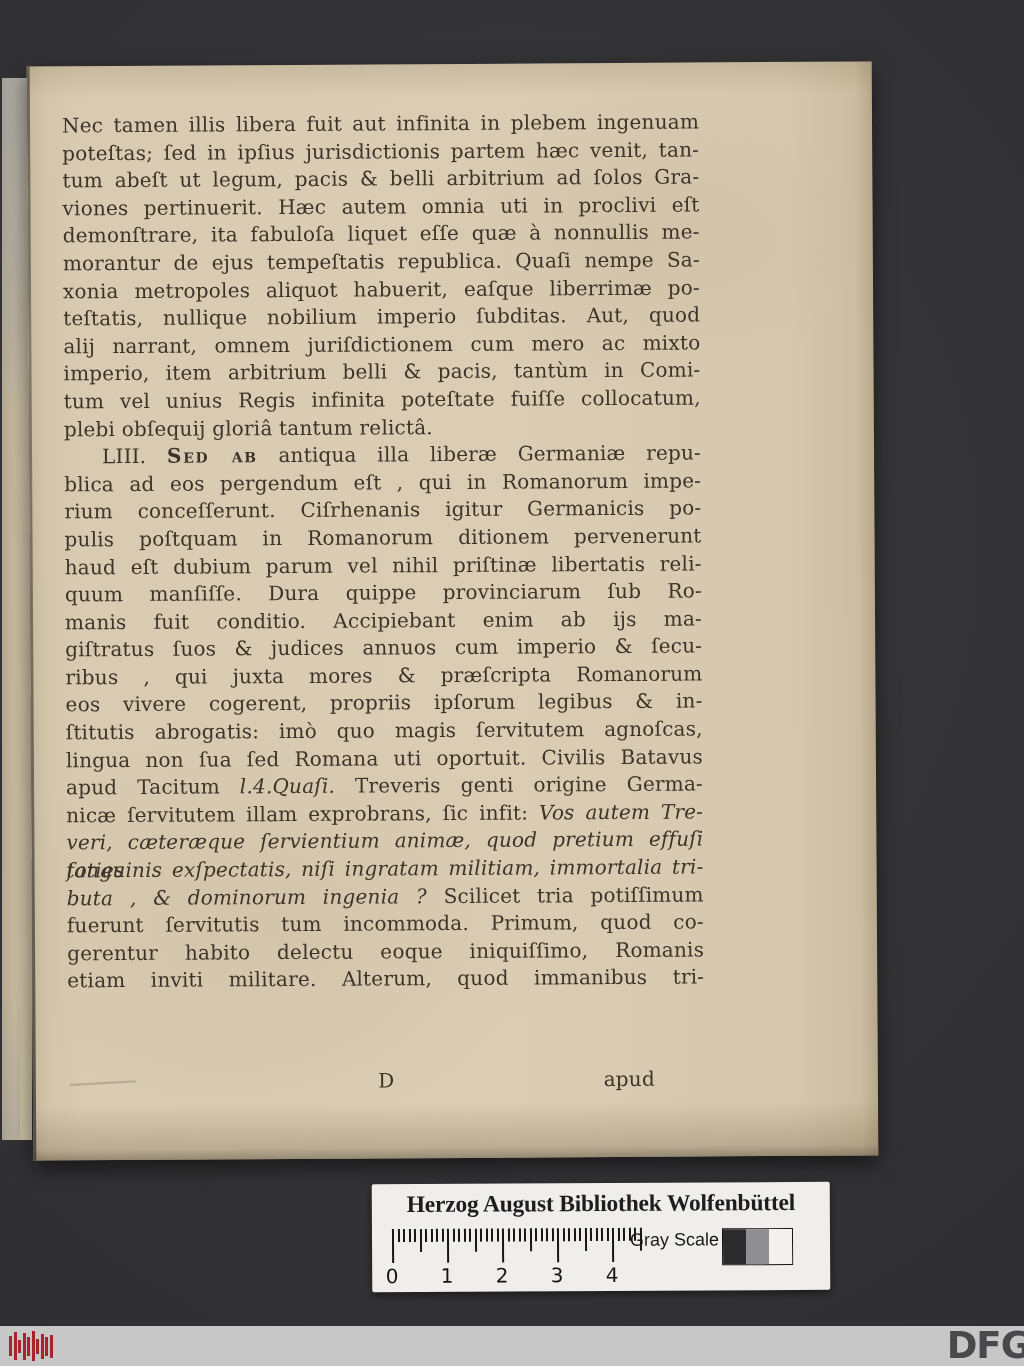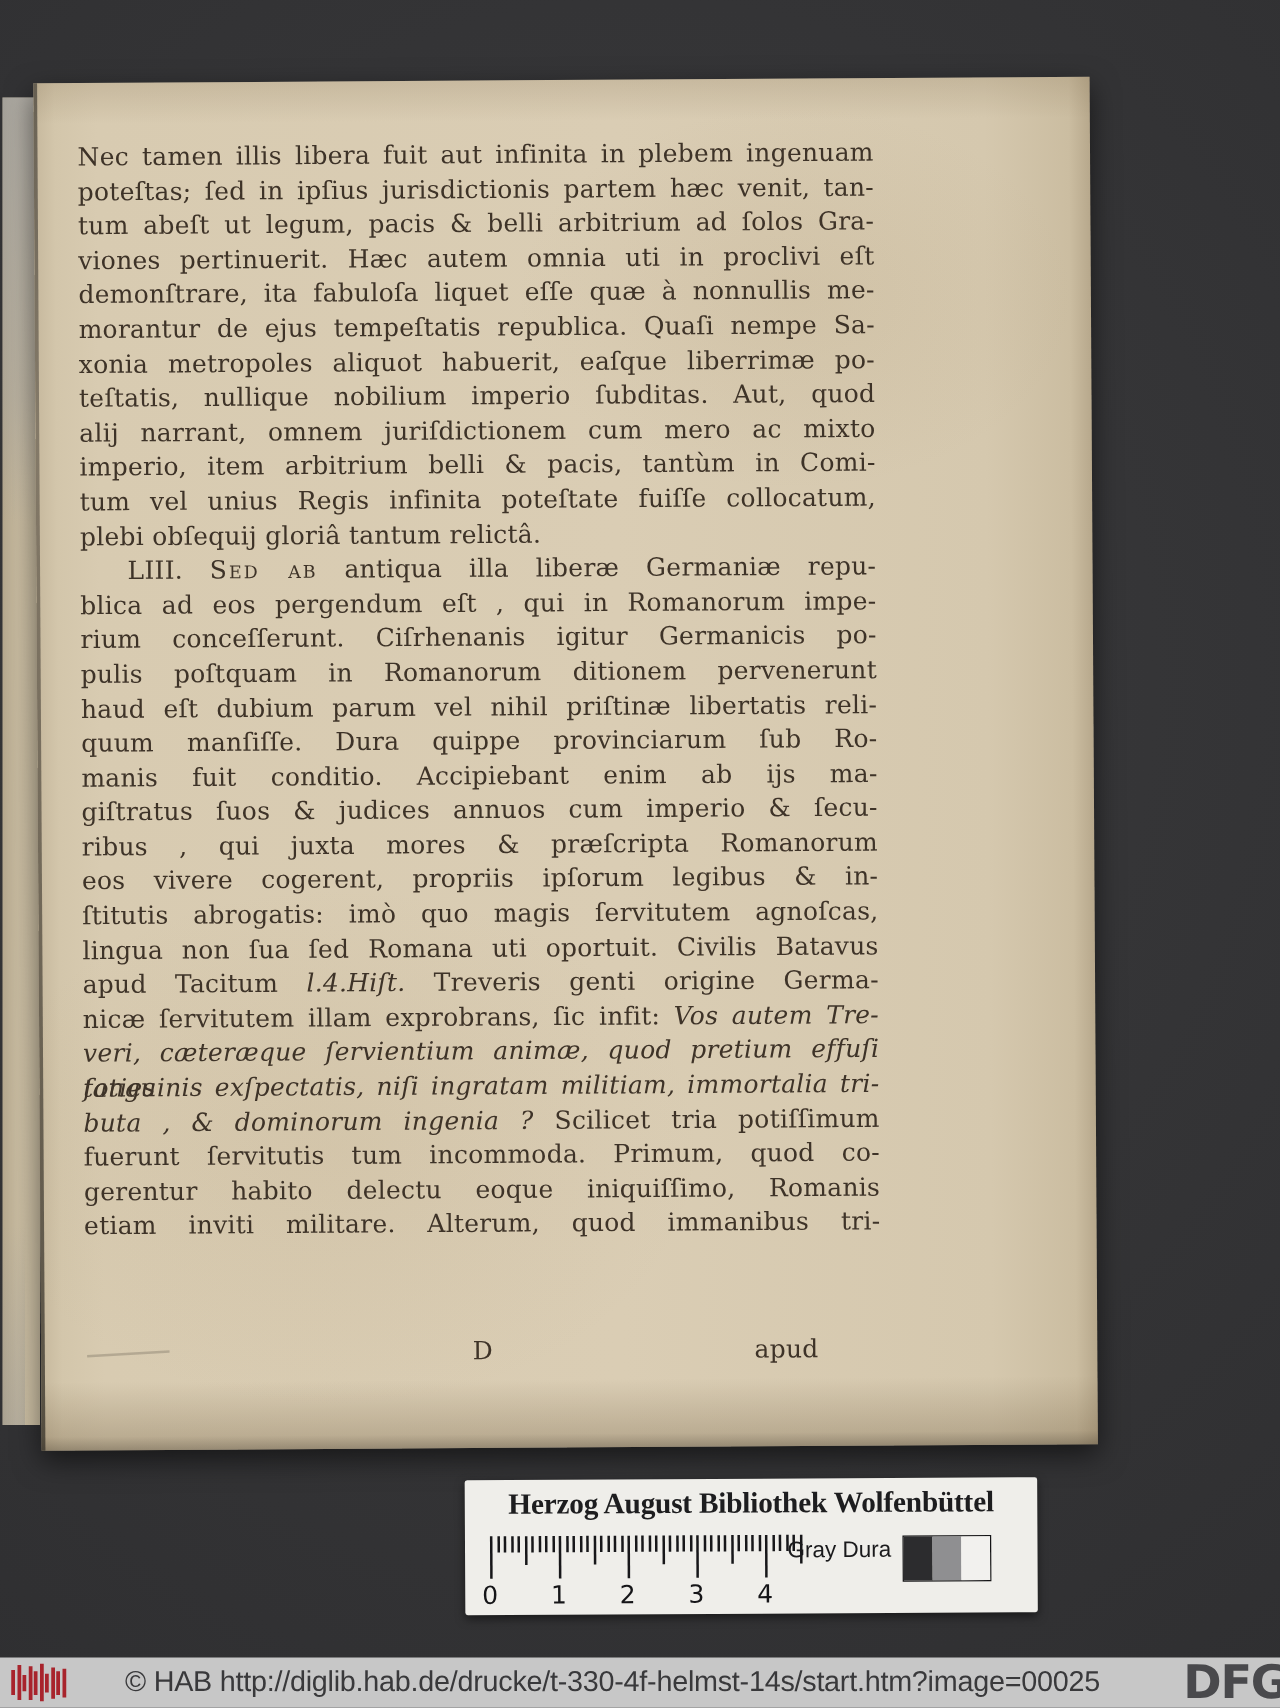--- a/index.html
+++ b/index.html
@@ -43,21 +43,21 @@
     font-size:20px;letter-spacing:.2px;
   }
   .tline{
     height:27.6px;line-height:27.6px;
     text-align:justify;text-align-last:justify;
     white-space:normal;
   }
   .tline.nojust{text-align:left;text-align-last:left;}
   .tline.ind{padding-left:38px;}
   .s-i{font-style:italic;}
-  .s-sc{font-variant:small-caps;letter-spacing:1.6px;}
+  .s-sc{font-variant:small-caps;letter-spacing:1.6px;font-weight:bold;}
   .sigline{position:relative;height:28px;line-height:28px;text-align:center;margin-top:2px;}
   .catchword{position:absolute;right:50px;top:0;}
   .pencil-smudge{
     position:absolute;left:2px;top:14px;width:66px;height:8px;
     border-top:2px solid rgba(95,88,76,.30);transform:rotate(-3deg);
   }
   
   .library-card{
     position:absolute;left:372px;top:1183px;width:458px;height:108px;
     background:#efeeea;border-radius:2px;transform:rotate(-0.3deg);
@@ -132,21 +132,21 @@
       <div class="tline"><span class="s-r">rium conceſſerunt.  Ciſrhenanis igitur Germanicis po-</span></div>
       <div class="tline"><span class="s-r">pulis poſtquam in Romanorum  ditionem pervenerunt</span></div>
       <div class="tline"><span class="s-r">haud eſt dubium parum vel nihil priſtinæ libertatis reli-</span></div>
       <div class="tline"><span class="s-r">quum manſiſſe.  Dura quippe provinciarum ſub Ro-</span></div>
       <div class="tline"><span class="s-r">manis fuit conditio.  Accipiebant enim ab ijs ma-</span></div>
       <div class="tline"><span class="s-r">giſtratus ſuos &amp; judices annuos cum imperio &amp; ſecu-</span></div>
       <div class="tline"><span class="s-r">ribus , qui juxta  mores &amp; præſcripta Romanorum</span></div>
       <div class="tline"><span class="s-r">eos vivere cogerent, propriis ipſorum legibus &amp; in-</span></div>
       <div class="tline"><span class="s-r">ſtitutis abrogatis: imò quo magis ſervitutem agnoſcas,</span></div>
       <div class="tline"><span class="s-r">lingua non ſua ſed Romana uti oportuit. Civilis Batavus</span></div>
-      <div class="tline"><span class="s-r">apud Tacitum </span><span class="s-i">l.4.Hiſt.</span><span class="s-r"> Treveris genti origine Germa-</span></div>
+      <div class="tline"><span class="s-r">apud Tacitum </span><span class="s-i">l.4.Quaſi.</span><span class="s-r"> Treveris genti origine Germa-</span></div>
       <div class="tline"><span class="s-r">nicæ ſervitutem illam exprobrans, ſic infit: </span><span class="s-i">Vos autem Tre-</span></div>
       <div class="tline"><span class="s-i">veri, cæteræque ſervientium animæ, quod pretium effuſi toties</span></div>
       <div class="tline"><span class="s-i">ſanguinis exſpectatis, niſi ingratam militiam, immortalia tri-</span></div>
       <div class="tline"><span class="s-i">buta , &amp; dominorum ingenia ?</span><span class="s-r">  Scilicet tria  potiſſimum</span></div>
       <div class="tline"><span class="s-r">fuerunt ſervitutis tum incommoda.  Primum, quod co-</span></div>
       <div class="tline"><span class="s-r">gerentur habito delectu eoque iniquiſſimo, Romanis</span></div>
       <div class="tline"><span class="s-r">etiam inviti militare.  Alterum, quod immanibus tri-</span></div>
     </div>
 
   <div class="text-block" style="top:1000px;height:30px;">
@@ -208,36 +208,35 @@
       <div class="tick s" style="left: 242px;"></div>
       <div class="tick m" style="left: 247.5px;"></div>
     </div>
   <div class="ruler-numbers" id="ruler-numbers">
       <span style="left: 0px;">0</span>
       <span style="left: 55px;">1</span>
       <span style="left: 110px;">2</span>
       <span style="left: 165px;">3</span>
       <span style="left: 220px;">4</span>
     </div>
-  <div class="grayscale-label">Gray Dura</div>
+  <div class="grayscale-label">Gray Scale</div>
   <div class="grayscale-swatches" id="gray-swatches">
       <div class="sw" style="background: rgb(44, 44, 46);"></div>
       <div class="sw" style="background: rgb(143, 143, 145);"></div>
       <div class="sw" style="background: rgb(242, 241, 238);"></div>
     </div>
 </div>
 
 <div class="footer-bar">
   <div class="reg-mark" id="reg-mark">
       <i style="height: 20px;"></i>
       <i style="height: 28px;"></i>
       <i style="height: 13px;"></i>
       <i style="height: 27px;"></i>
       <i style="height: 19px;"></i>
       <i style="height: 30px;"></i>
       <i style="height: 15px;"></i>
       <i style="height: 25px;"></i>
       <i style="height: 19px;"></i>
       <i style="height: 23px;"></i>
     </div>
-  <div class="footer-text">© HAB http://diglib.hab.de/drucke/t-330-4f-helmst-14s/start.htm?image=00025</div>
   <div class="dfg-logo">DFG</div>
 </div>
 
 </body></html>

